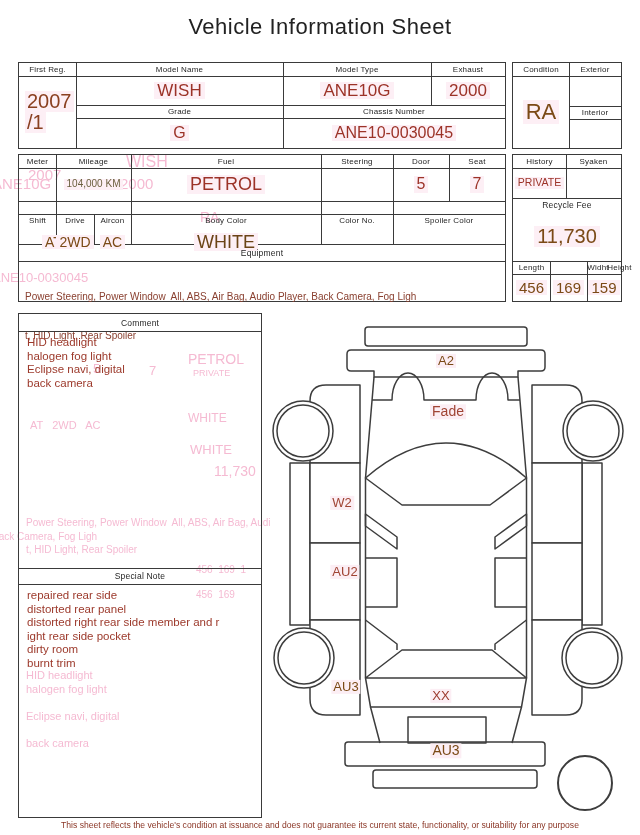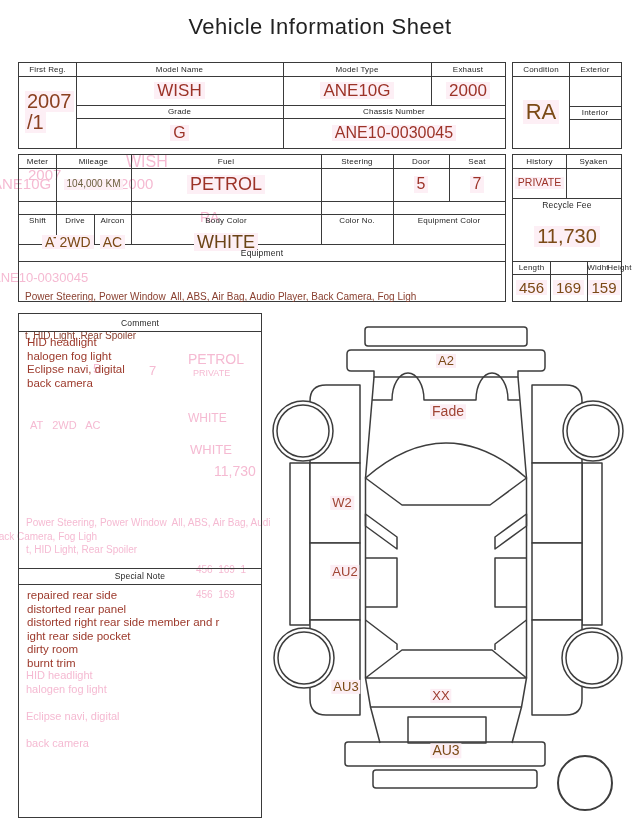--- a/index.html
+++ b/index.html
@@ -186,21 +186,21 @@
         <span>AC</span>
       </div>
     <div class="hdr" style="left:112px;top:59px;width:190px;height:13px;">Body Color</div>
     <div class="val dkbrown" style="left:112px;top:72px;width:190px;height:30px;font-size:18px;">
         <span>WHITE</span>
       </div>
     <div class="hdr" style="left:302px;top:59px;width:72px;height:13px;">Color No.</div>
     <div class="val" style="left:302px;top:72px;width:72px;height:30px;">
         <span></span>
       </div>
-    <div class="hdr" style="left:374px;top:59px;width:112px;height:13px;">Equipment Color</div>
+    <div class="hdr" style="left:374px;top:59px;width:112px;height:13px;">Spoiler Color</div>
     <div class="val" style="left:374px;top:72px;width:112px;height:30px;">
         <span></span>
       </div>
 
     <div class="hdr" style="left:0;top:89px;width:486px;height:17px;font-size:8.5px;">Equipment</div>
     <div class="equip" style="left:0;top:106px;width:486px;height:40px;">
       <div>Power Steering, Power Window  All, ABS, Air Bag, Audio Player, Back Camera, Fog Ligh</div>
       <div>t, HID Light, Rear Spoiler</div>
     </div>
   </div>
@@ -318,13 +318,14 @@
   </svg>
 
   <div class="dlbl dl0">A2</div>
   <div class="dlbl dl1">Fade</div>
   <div class="dlbl dl2">W2</div>
   <div class="dlbl dl3">AU2</div>
   <div class="dlbl dl4">AU3</div>
   <div class="dlbl dl5">XX</div>
   <div class="dlbl dl6">AU3</div>
 
+  <div class="footer">This sheet reflects the vehicle's condition at issuance and does not guarantee its current state, functionality, or suitability for any purpose</div>
 </div>
 
 </body></html>

